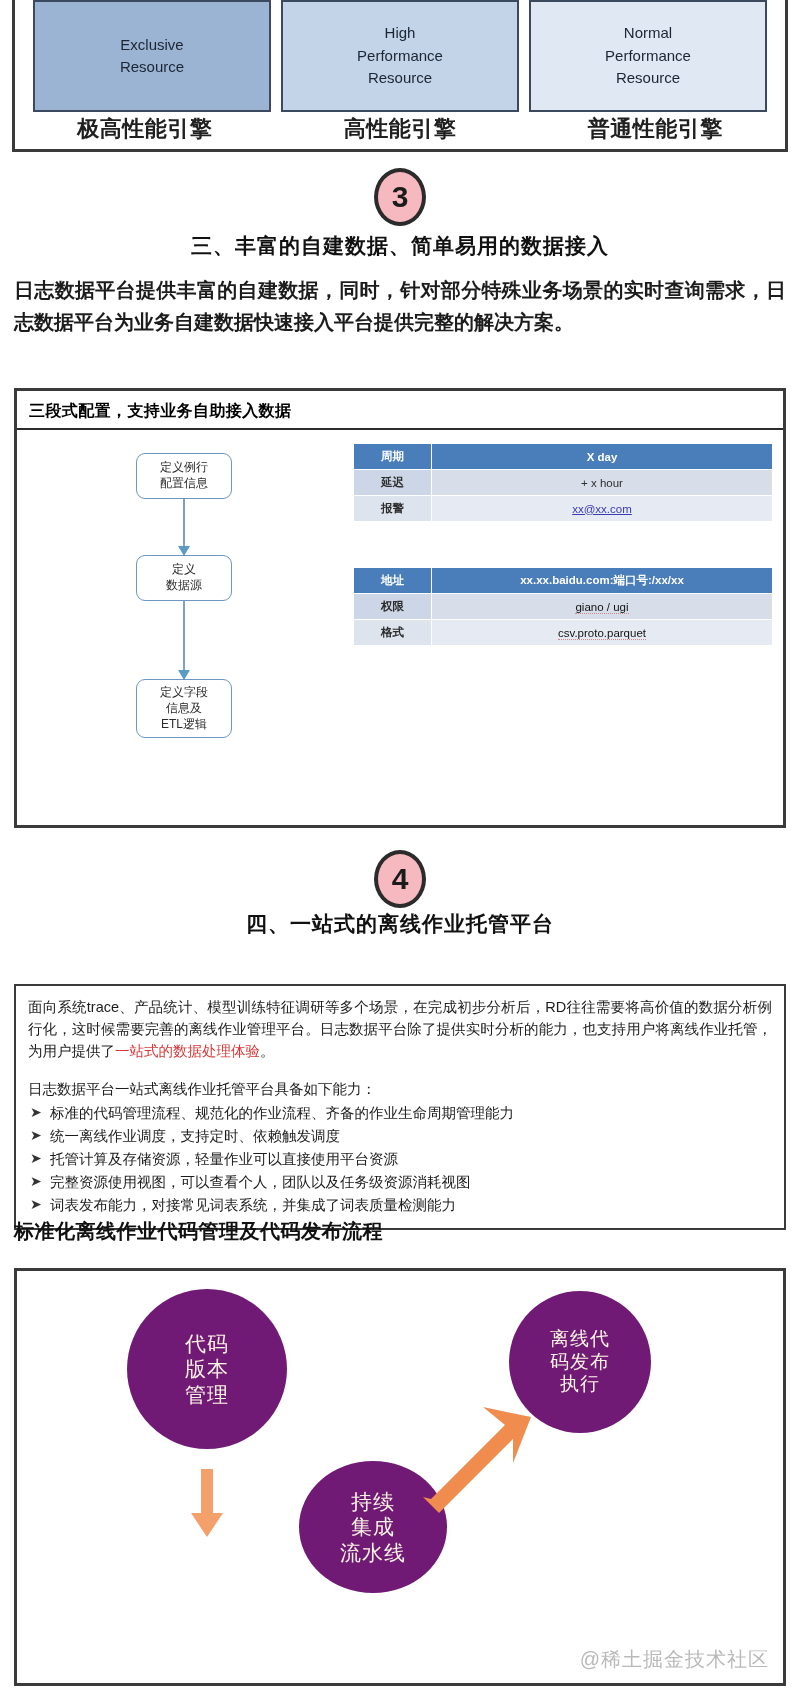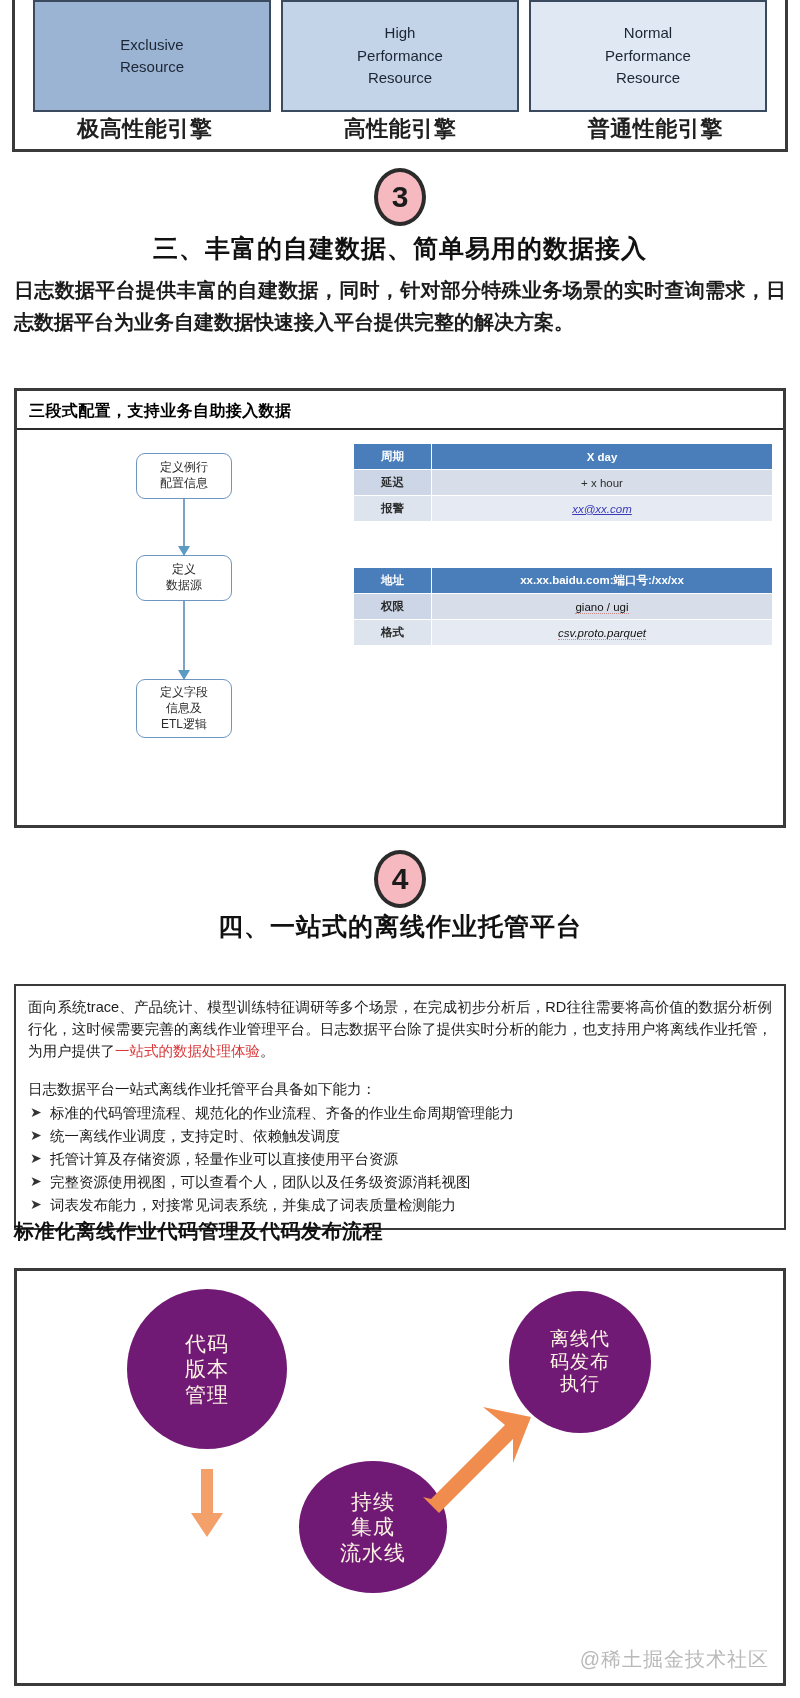--- a/index.html
+++ b/index.html
@@ -39,21 +39,21 @@
   .badge {
     position: absolute; width: 52px; height: 58px;
     border-radius: 50%; background: #f7b9c0; border: 4px solid #2b2b2b;
     display: flex; align-items: center; justify-content: center;
     font-size: 30px; font-weight: bold; color: #1b1b1b;
     left: 50%; transform: translateX(-50%);
   }
 
   .sec-title {
     position: absolute; left: 0; width: 800px; text-align: center;
-    font-size: 25px; font-weight: bold; color: #111; letter-spacing: 1px;
+    font-size: 21px; font-weight: bold; color: #111; letter-spacing: 1px;
   }
 
   .body-text {
     position: absolute; left: 14px; width: 772px;
     font-size: 20px; font-weight: bold; line-height: 1.62; color: #1c1c1c;
     text-align: justify;
   }
 
   
   .fig-card {
@@ -89,21 +89,21 @@
   
   .tbl { position: absolute; border-collapse: collapse; font-size: 11.5px; }
   .tbl td, .tbl th {
     border: 1.5px solid #ffffff; padding: 5px 15px; text-align: center;
     font-weight: normal; color: #2d2d2d;
   }
   .tbl .hdr { background: #4a7ebb; color: #fff; font-weight: bold; }
   .tbl .lbl { background: #ccd6e6; font-weight: bold; color: #2b2b2b; width: 78px; }
   .tbl .lbl2 { background: #dde4ee; font-weight: bold; color: #2b2b2b; width: 78px; margin-top: 28px; }
   .tbl .val { background: #d7dee9; }
-  .tbl .val2 { background: #e6ebf3; font-style: italic; }
+  .tbl .val2 { background: #e6ebf3; }
   .lnk { color: #3a3ab8; text-decoration: underline; }
   .red-u { color: #111; border-bottom: 1px dotted #c88; }
 
   .tblA { left: 336px; top: 52px; width: 420px; }
   .tblB { left: 336px; top: 176px; width: 420px; }
   .tblC { left: 336px; top: 300px; width: 420px; }
 
   
   .info-box {
     position: absolute; left: 14px; width: 772px;

